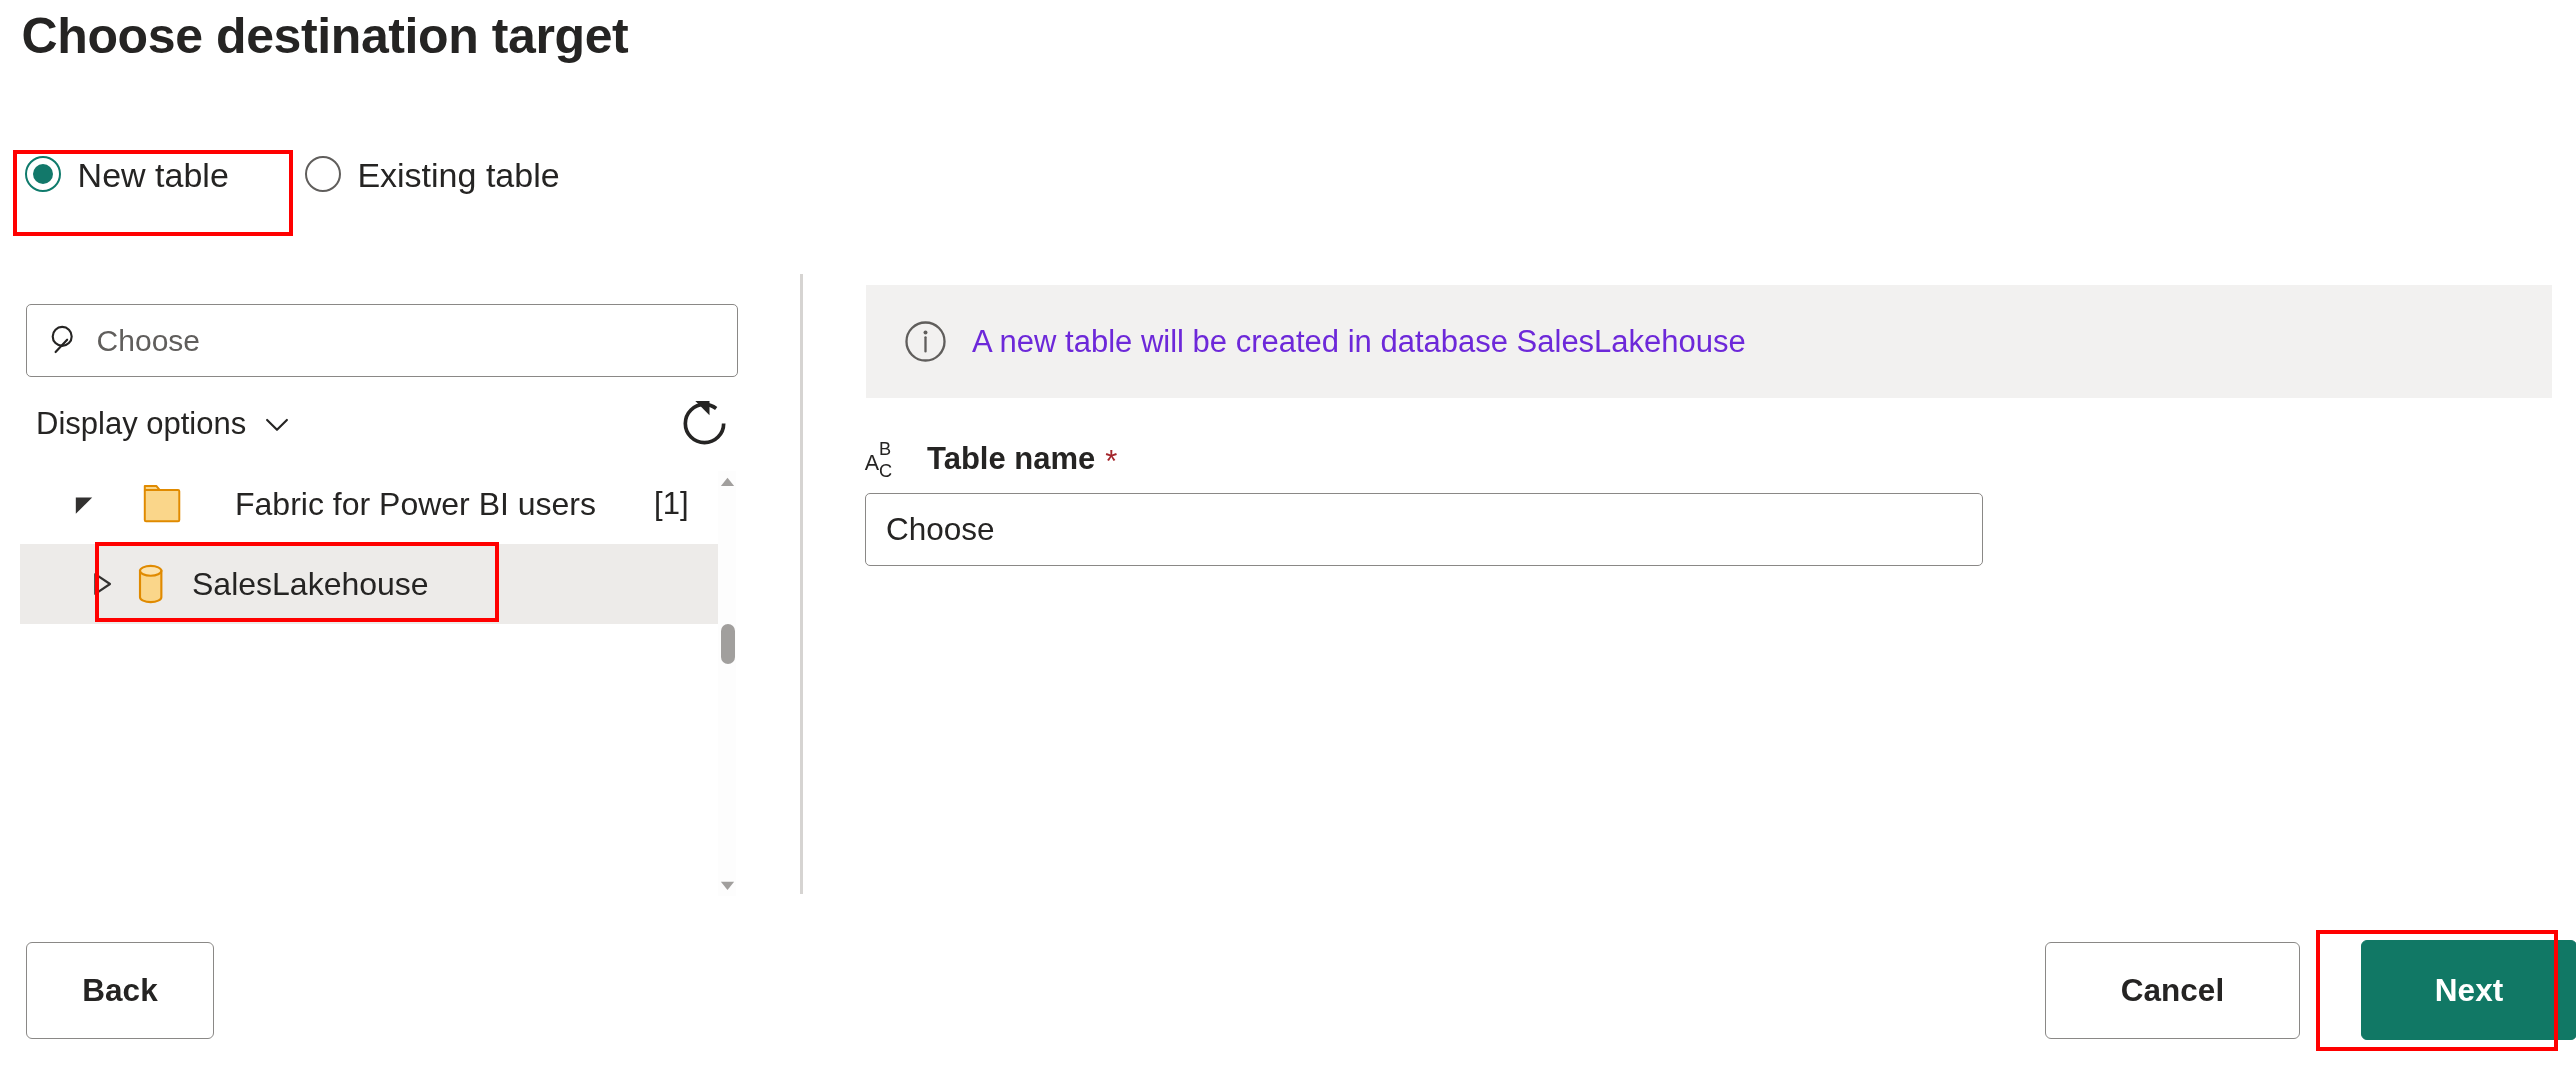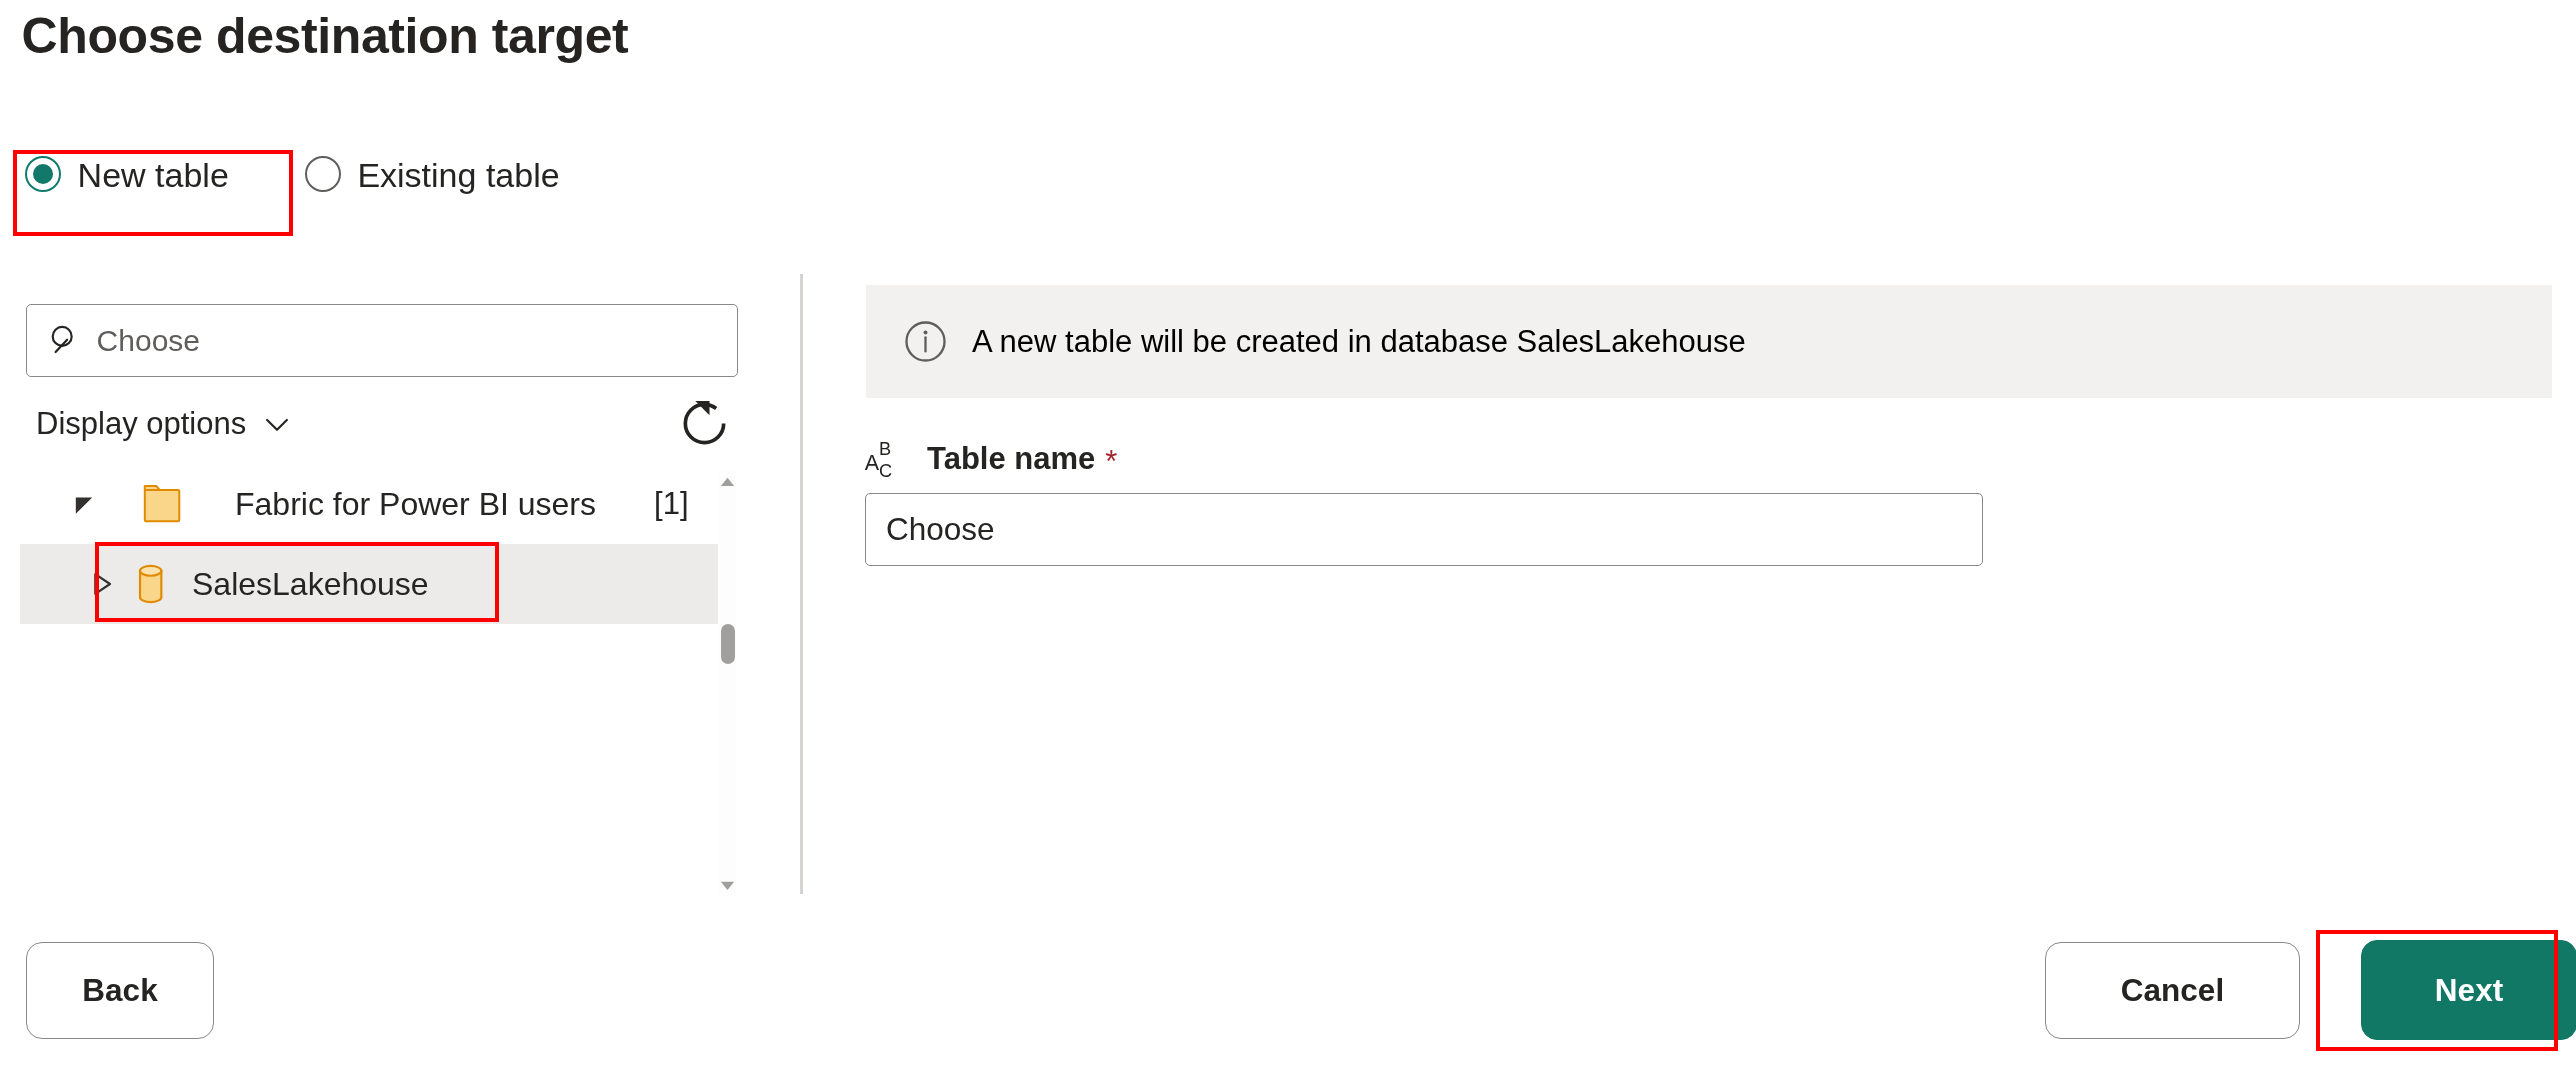--- a/index.html
+++ b/index.html
@@ -232,21 +232,21 @@
     height: 113px;
     background: #F2F1F0;
     display: flex;
     align-items: center;
     padding-left: 38px;
     box-sizing: border-box;
   }
   #info-icon { width: 43px; height: 43px; flex: 0 0 auto; }
   #info-bar-text {
     font-size: 31px;
-    color: #000000;
+    color: #6d28d9;
     margin-left: 25px;
     white-space: nowrap;
   }
 
   #table-name-label-row {
     position: absolute;
     left: 864px;
     top: 437px;
     display: flex;
     align-items: center;
@@ -288,21 +288,21 @@
     color: #252423;
   }
 
   
   .btn {
     position: absolute;
     box-sizing: border-box;
     display: flex;
     align-items: center;
     justify-content: center;
-    border-radius: 16px;
+    border-radius: 6px;
     cursor: pointer;
     font-size: 31.5px;
     white-space: nowrap;
   }
   .btn-secondary {
     background: #ffffff;
     border: 1.7px solid #8A8886;
     color: #252423;
     font-weight: 600;
   }

